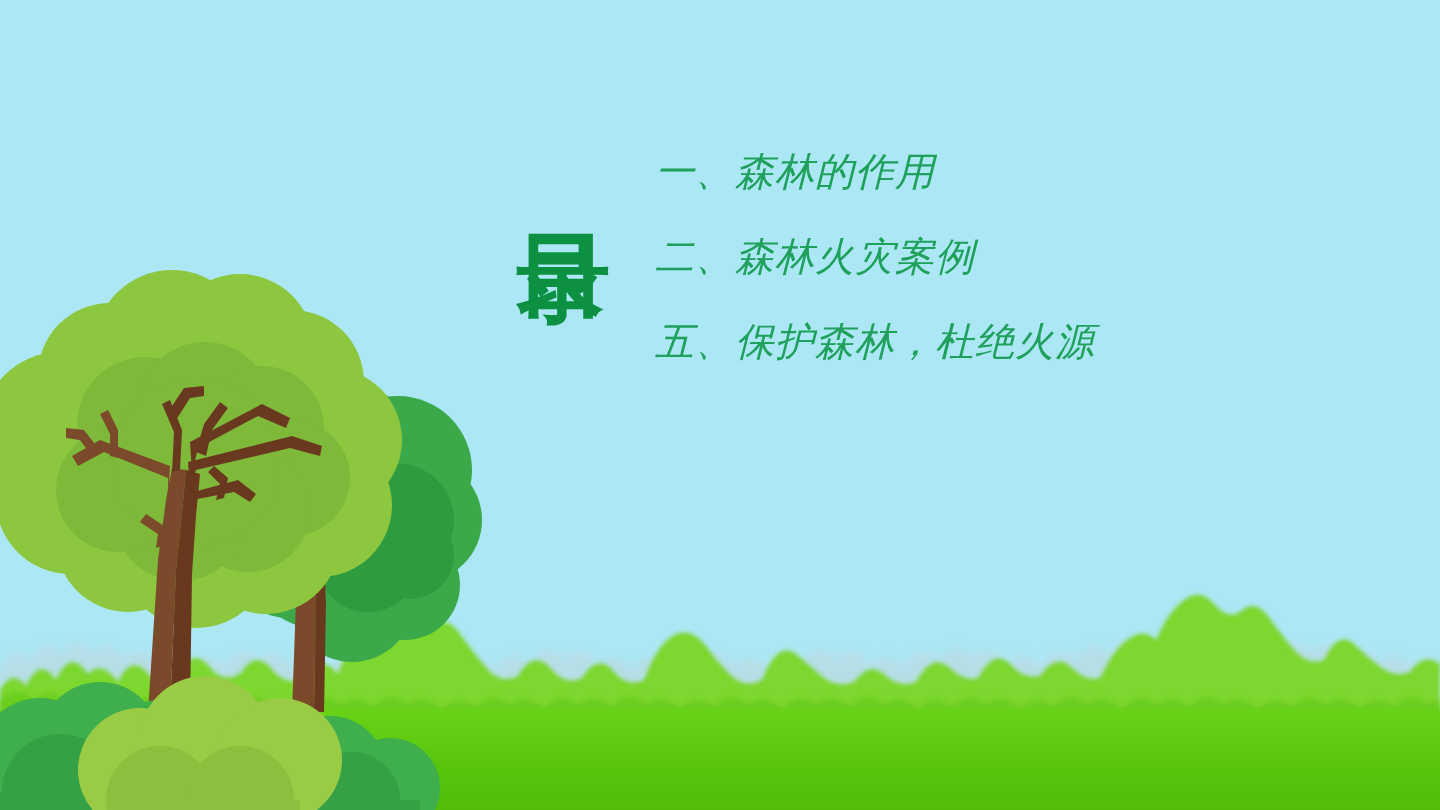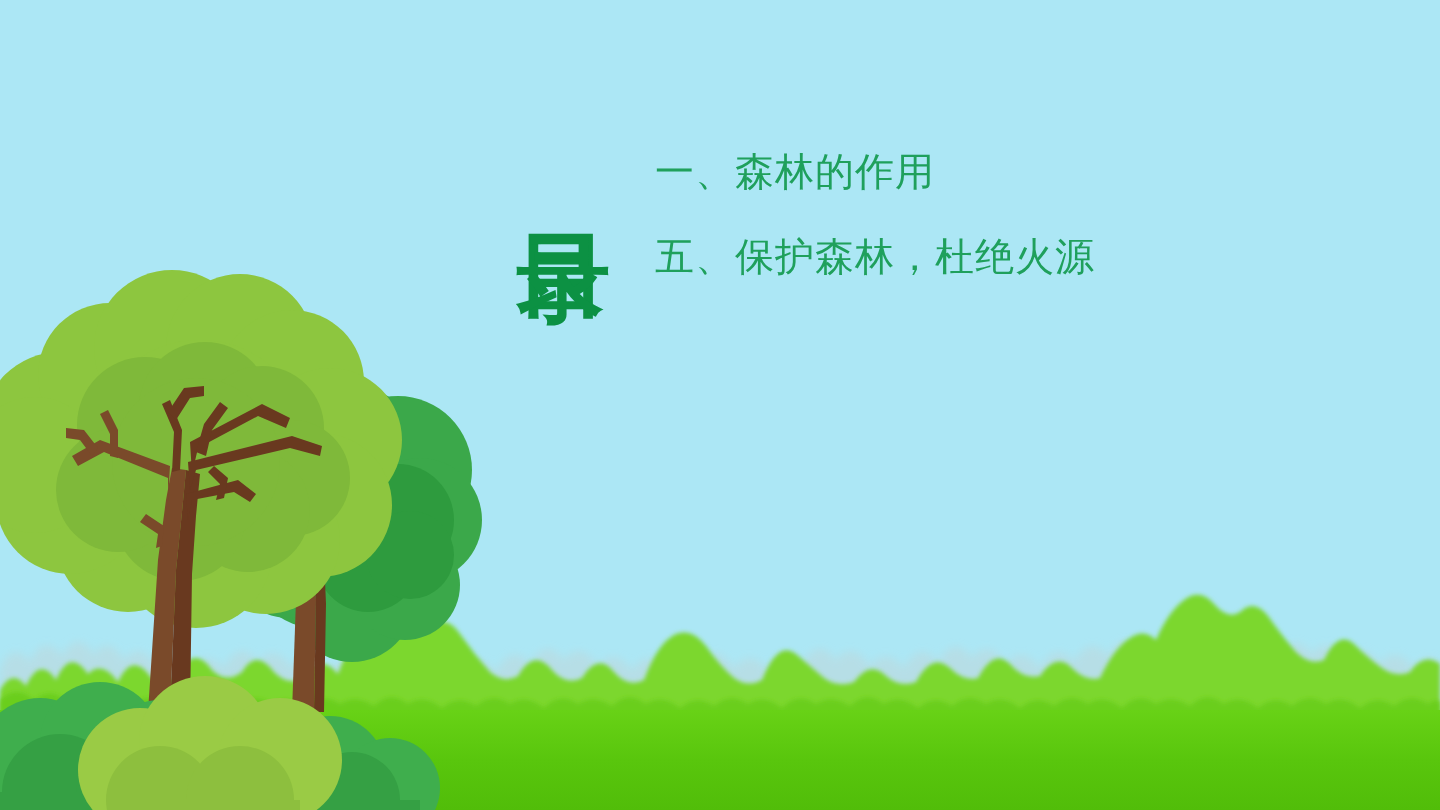--- a/index.html
+++ b/index.html
@@ -45,20 +45,21 @@
     letter-spacing: 0px;
     writing-mode: vertical-rl;
     text-orientation: upright;
     white-space: pre;
   }
   #toc-list {
     position: absolute;
     left: 155px;
     top: 0px;
     width: 500px;
+    font-style: italic;
   }
   .toc-item {
     font-size: 39px;
     line-height: 44px;
     color: #1FA05C;
     height: 44px;
     margin-bottom: 41px;
     white-space: nowrap;
     letter-spacing: 1px;
   }
@@ -258,17 +259,18 @@
         <rect x="120" y="800" width="180" height="18"></rect>
       </g>
     </g>
   </svg>
 
   <div id="toc-block">
     <div id="toc-title">目录</div>
 
     <div id="toc-list">
       <div class="toc-item">一、森林的作用</div>
+      <div class="toc-item">二、森林火灾案例</div>
       <div class="toc-item">五、保护森林，杜绝火源</div>
     </div>
   </div>
 
 </div>
 
 </body></html>

